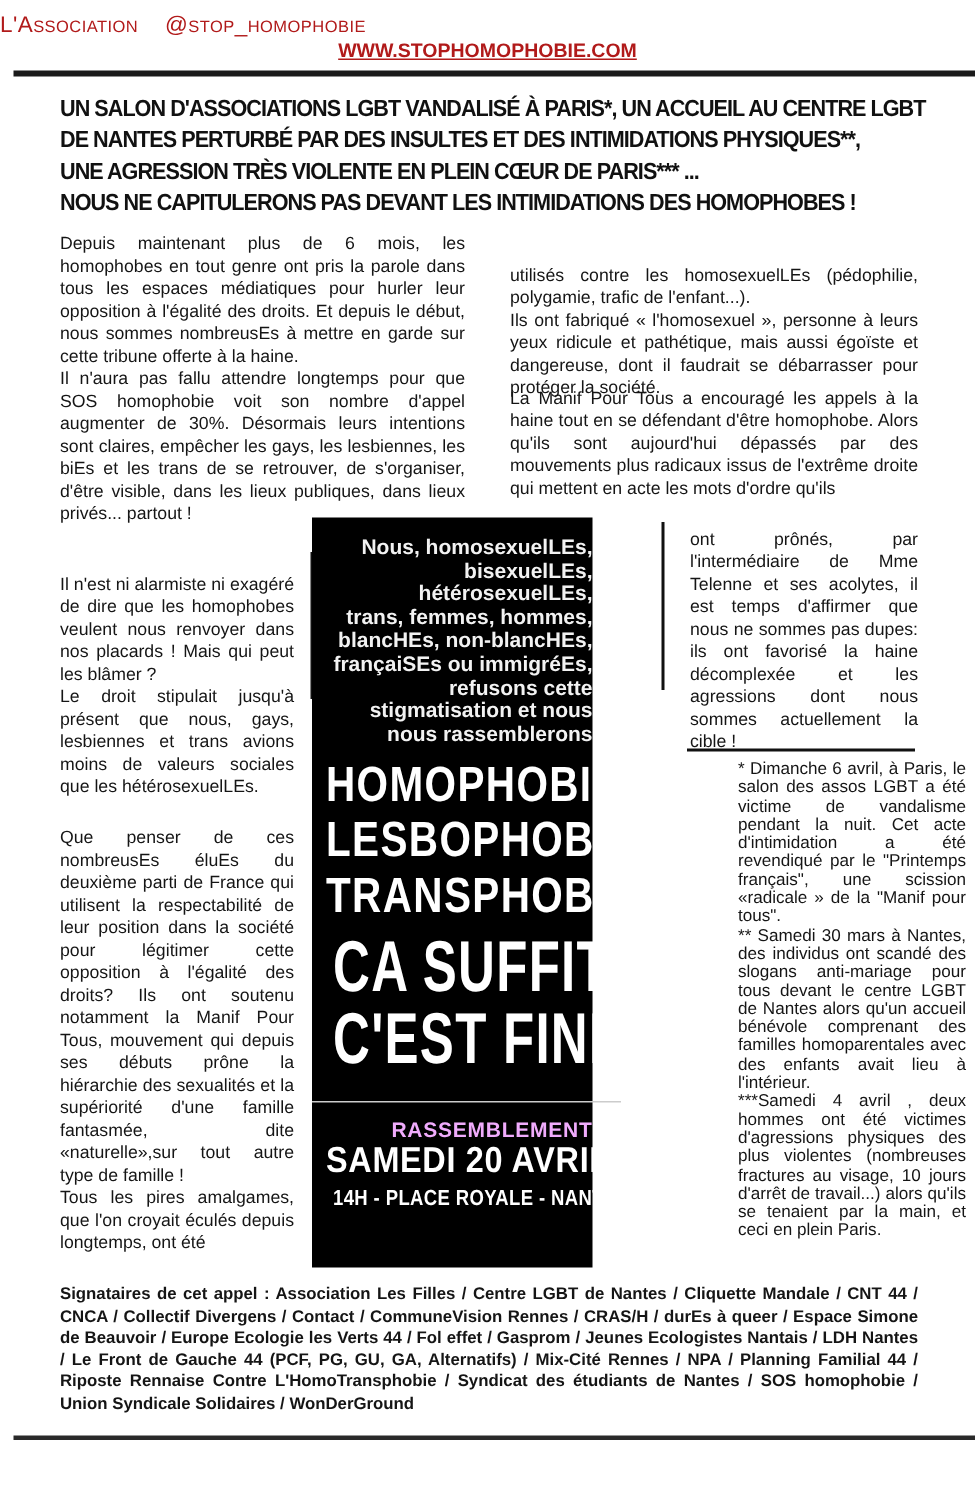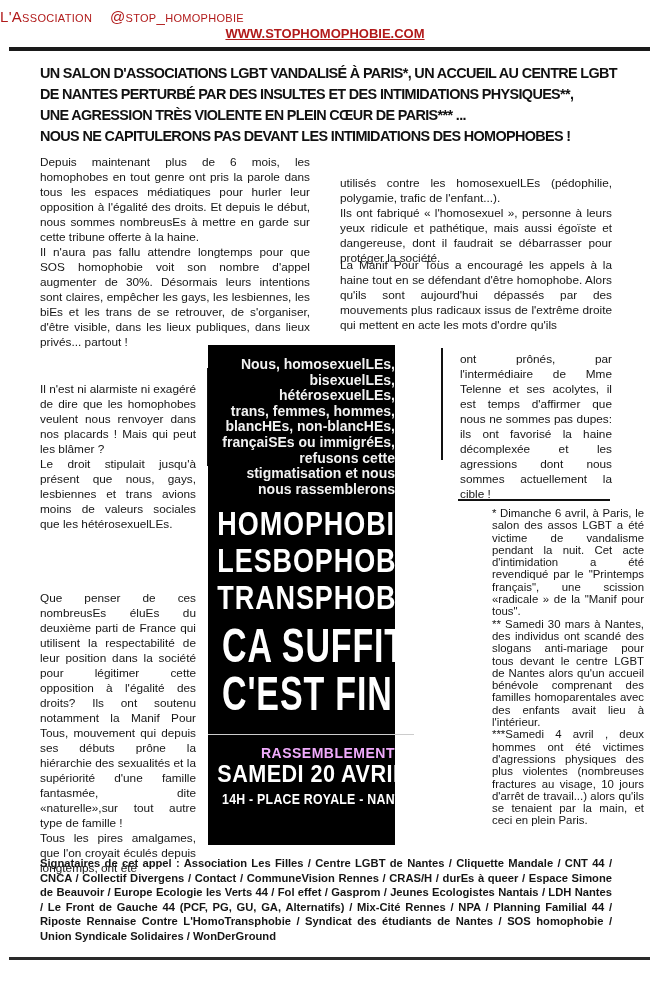--- a/index.html
+++ b/index.html
@@ -13,21 +13,21 @@
     .rule-bottom { position: absolute; top: 957px; left: 9px; width: 641px; height: 3px; background: #2a2a2a; }
 
     .headline { position: absolute; top: 62px; left: 40px; width: 580px;
       font-family: "Liberation Sans", sans-serif; font-weight: bold; font-size: 15.5px; line-height: 21px;
       letter-spacing: -0.7px; transform: scaleX(0.93); transform-origin: left top; white-space: nowrap; }
     .headline div { height: 21px; }
 
     .body-text { font-family: "Liberation Sans", sans-serif; font-size: 11.8px; line-height: 15px; text-align: justify; color: #151515; }
     .col1a { position: absolute; top: 155px; left: 40px; width: 270px; }
     .col1b { position: absolute; top: 382px; left: 40px; width: 156px; }
-    .col1c { position: absolute; top: 551px; left: 40px; width: 156px; margin-top: 40px; }
+    .col1c { position: absolute; top: 551px; left: 40px; width: 156px; }
     .col3a { position: absolute; top: 176px; left: 340px; width: 272px; }
     .col3b { position: absolute; top: 258px; left: 340px; width: 272px; }
     .col3c { position: absolute; top: 352px; left: 460px; width: 152px; }
     .p { margin: 0; }
 
     .side-rule-left { position: absolute; top: 368px; left: 207px; width: 2px; height: 98px; background: #111; }
     .side-rule-right { position: absolute; top: 348px; left: 441px; width: 2px; height: 112px; background: #111; }
 
     .footnote-rule { position: absolute; top: 499px; left: 458px; width: 152px; height: 2px; background: #111; }
     .footnotes { position: absolute; top: 507px; left: 460px; width: 152px; font-family: "Liberation Sans", sans-serif;

